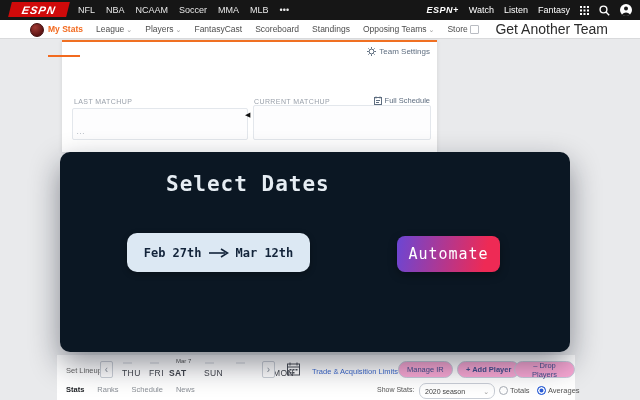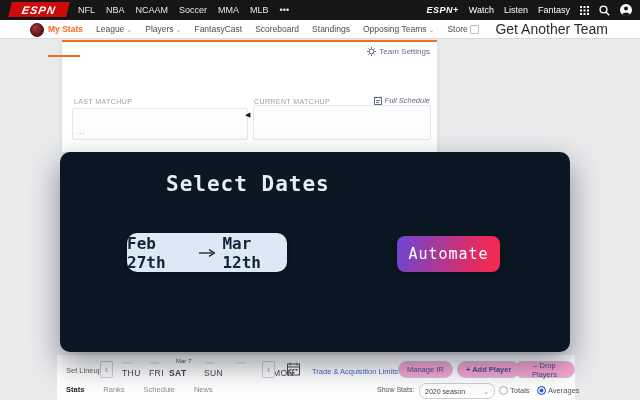--- a/index.html
+++ b/index.html
@@ -33,35 +33,35 @@
   .store-ico{width:7px;height:7px;border:1px solid #b9bcc2;border-radius:1px;display:inline-block;}
 
   
   .team-card{left:62px;top:40px;width:375px;height:110px;background:#fff;
     border-top:2px solid #f07022;box-shadow:0 1px 4px rgba(40,40,60,.12);z-index:2;}
   .team-settings{right:7px;top:5px;display:flex;align-items:center;gap:3px;
     font-size:8px;color:#5f6e80;}
   .matchup-label{font-size:7px;letter-spacing:.4px;color:#9aa1ab;top:56px;}
   .lm-label{left:12px;}
   .cm-label{left:192px;}
-  .full-sched{right:7px;top:54px;display:flex;align-items:center;gap:3px;font-size:7.5px;color:#5f6e80;font-style:italic;}
+  .full-sched{right:7px;top:54px;display:flex;align-items:center;gap:3px;font-size:7.5px;color:#5f6e80;}
   .matchup-box{border:1px solid #e3e7ec;background:#fdfdfe;border-radius:2px;}
   .box-left{left:10px;top:66px;width:174px;height:30px;}
   .box-right{left:191px;top:63px;width:176px;height:33px;}
   .box-ellipsis{left:14px;top:84px;font-size:9px;color:#b6bcc4;}
   .back-caret{left:183px;top:69px;font-size:7px;color:#111;}
 
   
   .modal{left:60px;top:152px;width:510px;height:200px;background:#0b1723;border-radius:10px;
     box-shadow:0 12px 30px rgba(10,15,30,.45);z-index:10;}
   .modal-title{left:65px;top:20px;font-family:"DejaVu Sans Mono",monospace;
     font-size:21px;font-weight:600;color:#e6edf3;letter-spacing:1px;margin-left:41px;}
-  .date-pill{left:67px;top:81px;width:160px;height:39px;background:#dce8f3;border-radius:10px;
+  .date-pill{left:67px;top:81px;width:183px;height:39px;background:#dce8f3;border-radius:10px;
     display:flex;align-items:center;justify-content:center;gap:7px;
-    font-family:"DejaVu Sans Mono",monospace;font-size:16px;font-weight:bold;color:#13243a;
+    font-family:"DejaVu Sans Mono",monospace;font-size:12px;font-weight:bold;color:#13243a;
     box-shadow:0 2px 6px rgba(0,0,0,.3);}
   .automate-btn{left:337px;top:84px;width:103px;height:36px;border-radius:8px;border:none;
     background:linear-gradient(100deg,#6b46d4 0%,#ee2a55 85%);
     display:flex;align-items:center;justify-content:center;
     font-family:"DejaVu Sans Mono",monospace;font-size:15px;color:#ffffff;letter-spacing:1px;
     box-shadow:0 3px 8px rgba(0,0,0,.35);cursor:pointer;}
 
   
   .bottom{left:57px;top:355px;width:518px;height:45px;background:#fff;z-index:2;}
   .set-lineup{left:9px;top:11px;font-size:7.5px;color:#666;}
@@ -76,21 +76,21 @@
   .tick-thu{left:66px;} .tick-fri{left:93px;} .tick-sun{left:148px;} .tick-mon{left:179px;}
   .cal-icon{left:230px;top:7px;}
   .trade-link{left:255px;top:11px;display:flex;align-items:center;gap:3px;font-size:7.5px;color:#3e6bcf;}
   .info-ico{width:8px;height:8px;border:1px solid #3e6bcf;border-radius:50%;font-size:5px;
     display:inline-flex;align-items:center;justify-content:center;color:#3e6bcf;}
   .pill-btn{top:6px;height:17px;border:1px solid #c6cbda;border-radius:9px;background:#f9a8d4;
     display:flex;align-items:center;justify-content:center;font-size:7.5px;color:#44508e;
     padding:0 8px;cursor:pointer;}
   .manage-ir{left:341px;} .add-player{left:400px;font-weight:bold;} .drop-players{left:457px;}
 
-  .tabs{left:9px;top:30px;display:flex;gap:19px;font-size:7.5px;color:#8a8f96;}
+  .tabs{left:9px;top:30px;display:flex;gap:13px;font-size:7.5px;color:#8a8f96;}
   .tab-active{color:#1b1e22;font-weight:bold;}
   .show-stats{left:320px;top:31px;font-size:7px;color:#555;}
   .season-dd{left:362px;top:28px;width:64px;height:14px;border:1px solid #c9ced6;border-radius:7px;
     background:#fff;display:flex;align-items:center;justify-content:space-between;
     padding:0 5px;font-size:7px;color:#444;}
   .radio{top:31px;width:7px;height:7px;border-radius:50%;border:1px solid #a9aeb6;background:#fff;}
   .radio-totals{left:442px;}
   .radio-averages{left:480px;border:1px solid #2b5fd9;background:#2b5fd9;box-shadow:inset 0 0 0 1.5px #fff;}
   .radio-label{top:31px;font-size:7.5px;color:#555;}
   .lbl-totals{left:453px;} .lbl-averages{left:491px;}

